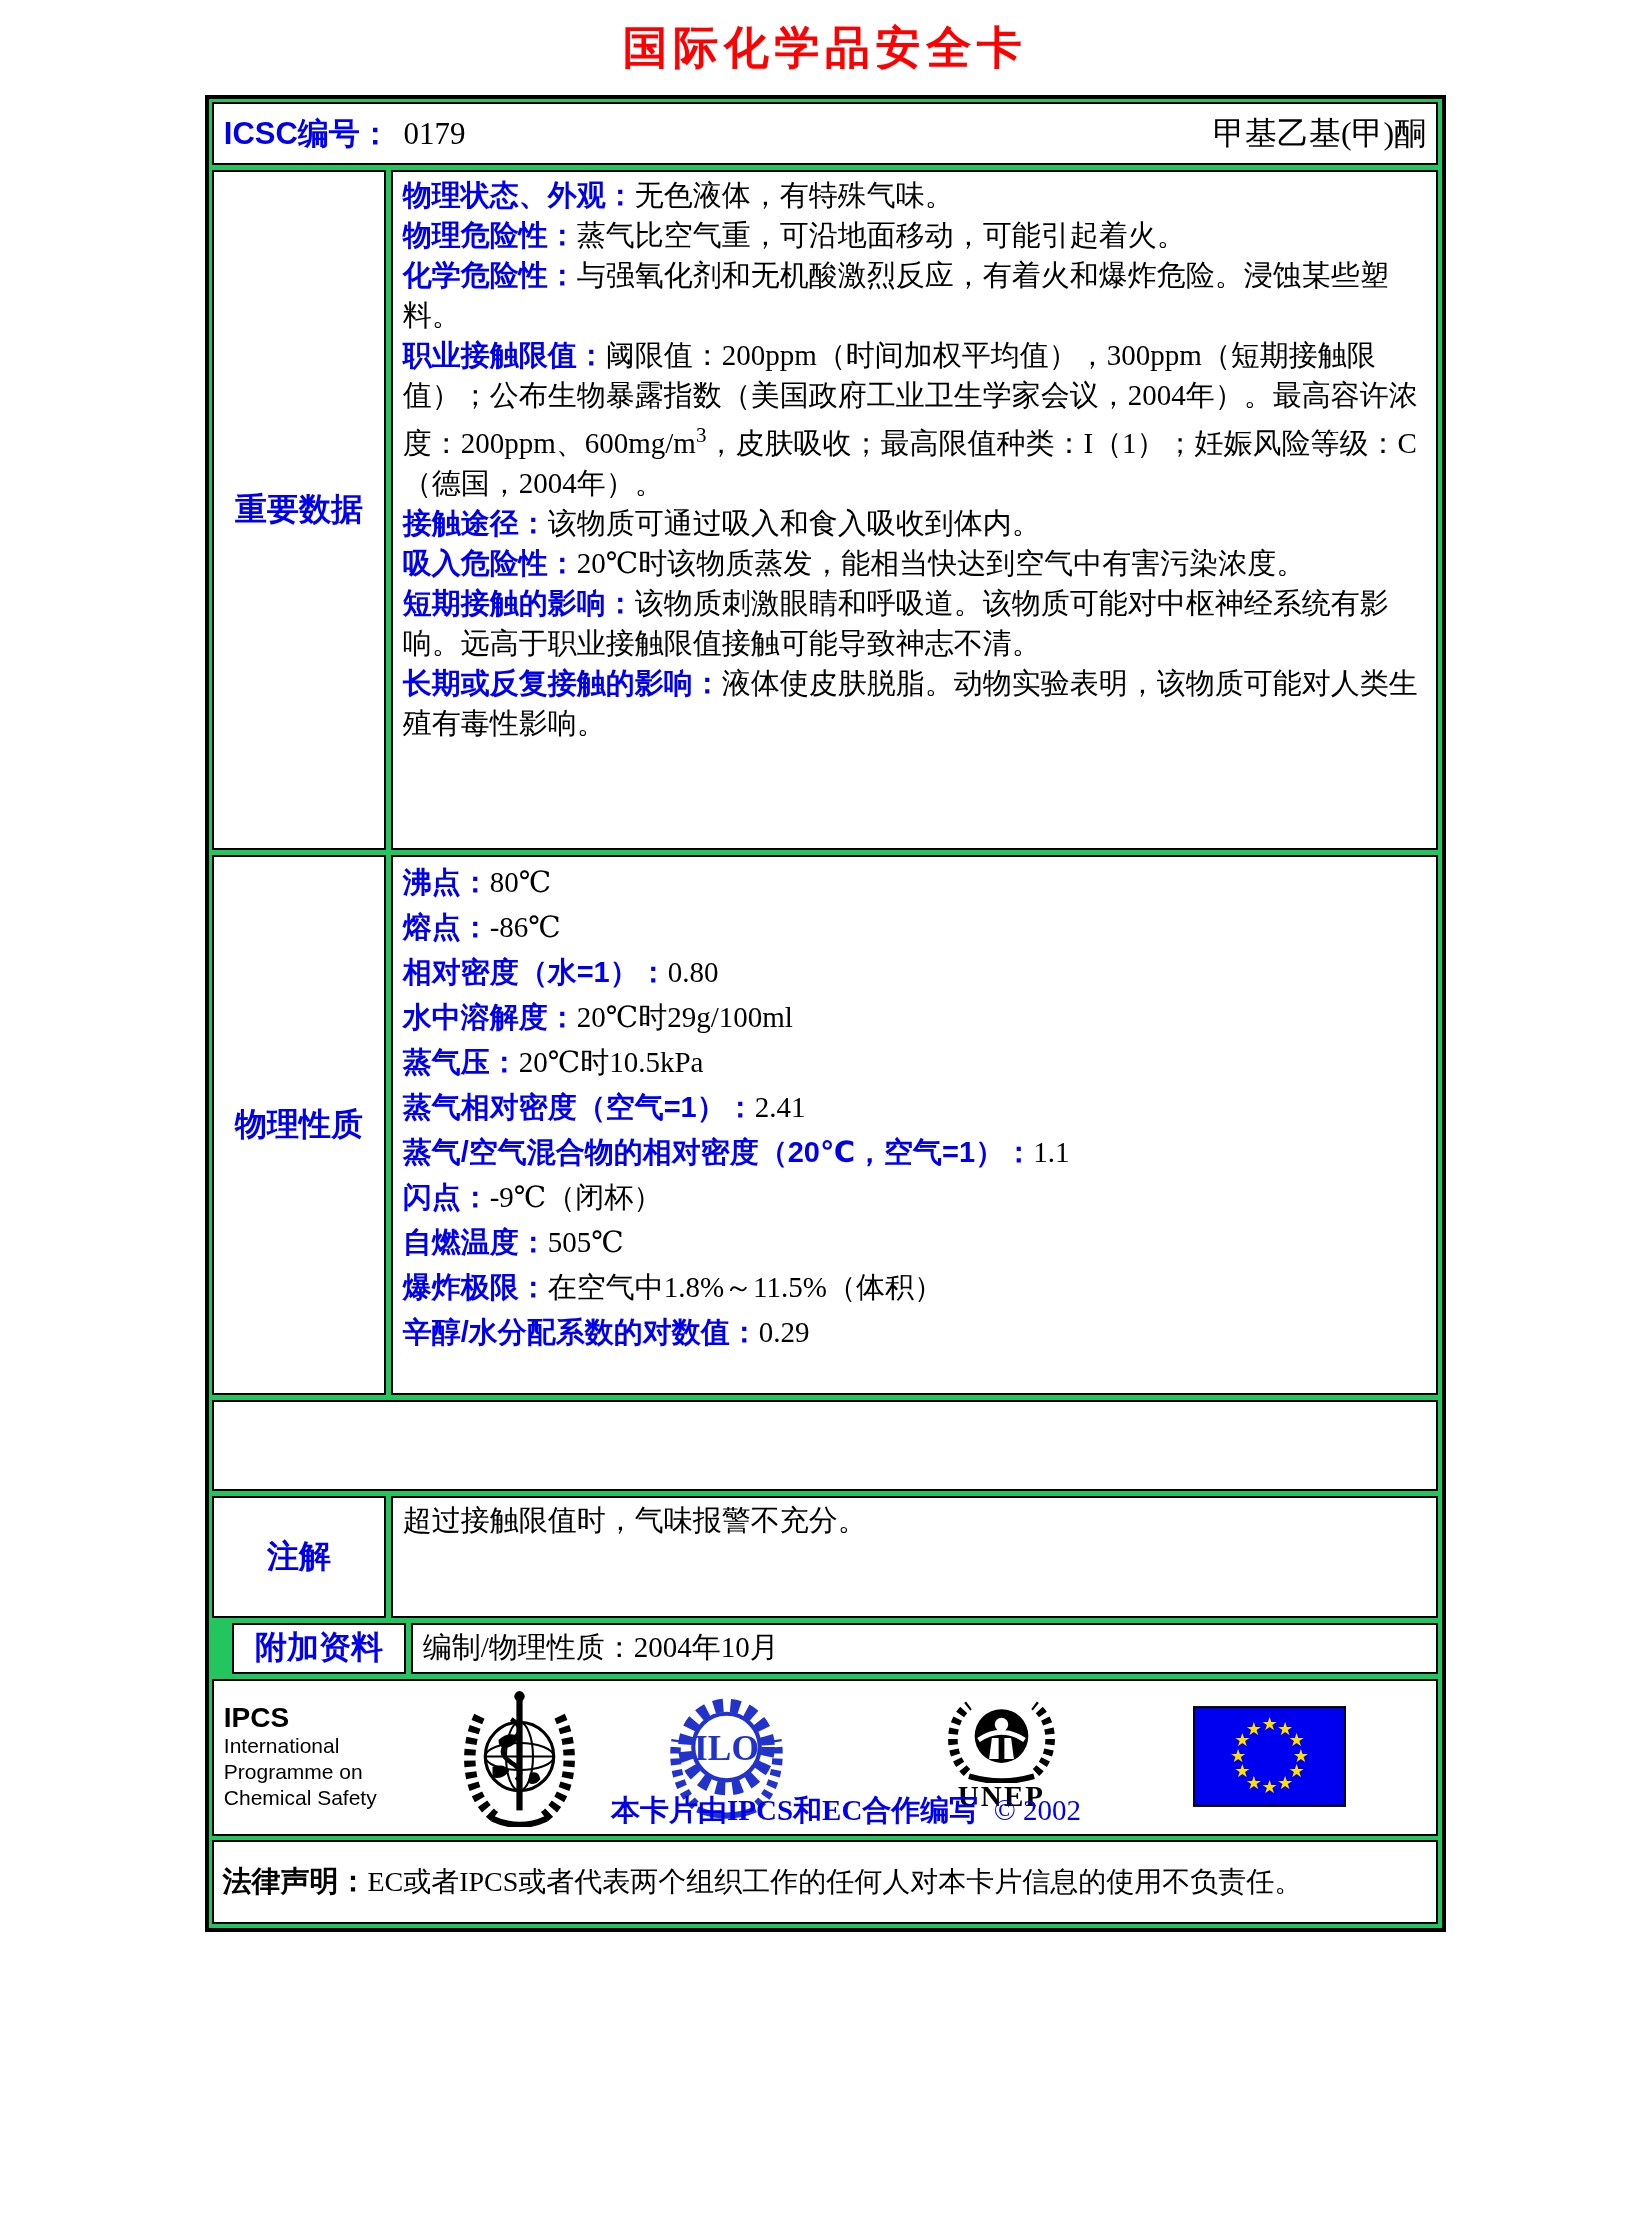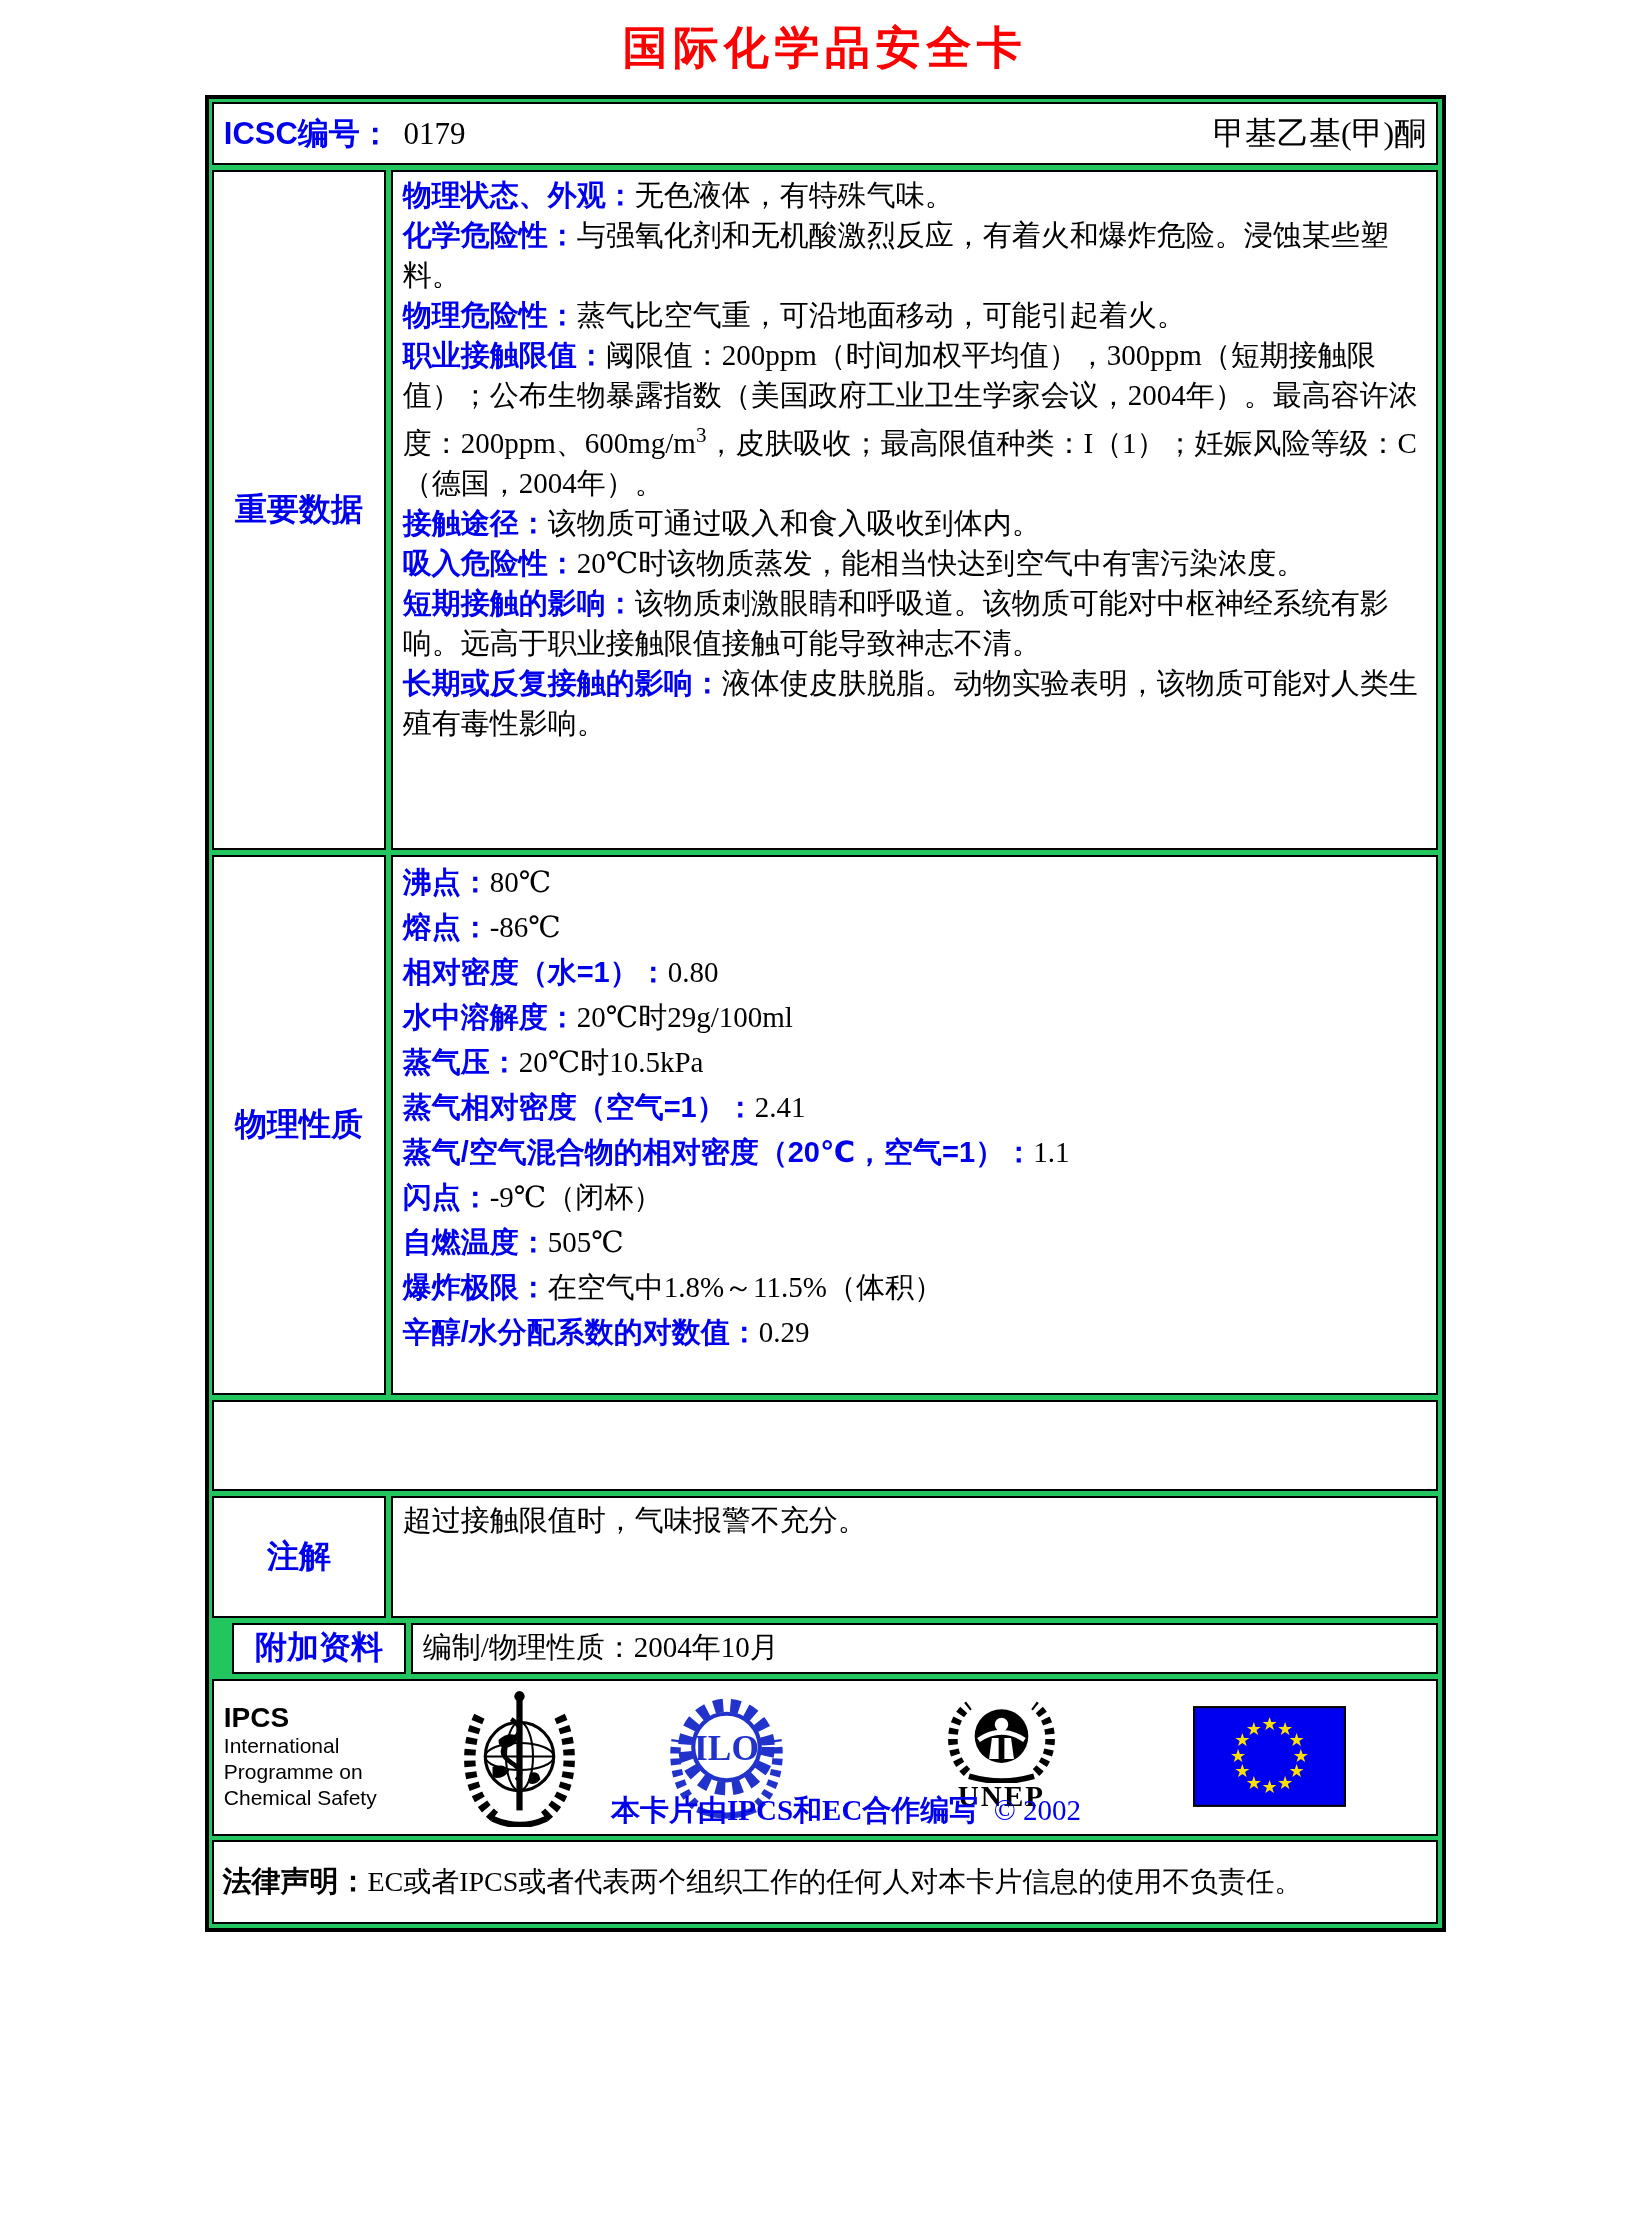--- a/index.html
+++ b/index.html
@@ -80,22 +80,22 @@
         <span class="chem-name">甲基乙基(甲)酮</span>
       </div>
     </div>
 
     <div class="row r-important">
       <div class="cell label-cell">
         <span class="section-label">重要数据</span>
       </div>
       <div class="cell content-cell">
         <p class="entry"><span class="blabel">物理状态、外观：</span><span>无色液体，有特殊气味。</span></p>
+        <p class="entry"><span class="blabel">物理危险性：</span><span>蒸气比空气重，可沿地面移动，可能引起着火。</span></p>
         <p class="entry"><span class="blabel">化学危险性：</span><span>与强氧化剂和无机酸激烈反应，有着火和爆炸危险。浸蚀某些塑料。</span></p>
-        <p class="entry"><span class="blabel">物理危险性：</span><span>蒸气比空气重，可沿地面移动，可能引起着火。</span></p>
         <p class="entry"><span class="blabel">职业接触限值：</span><span>阈限值：200ppm（时间加权平均值），300ppm（短期接触限值）；公布生物暴露指数（美国政府工业卫生学家会议，2004年）。最高容许浓度：200ppm、600mg/m</span><sup>3</sup><span>，皮肤吸收；最高限值种类：I（1）；妊娠风险等级：C（德国，2004年）。</span></p>
         <p class="entry"><span class="blabel">接触途径：</span><span>该物质可通过吸入和食入吸收到体内。</span></p>
         <p class="entry"><span class="blabel">吸入危险性：</span><span>20℃时该物质蒸发，能相当快达到空气中有害污染浓度。</span></p>
         <p class="entry"><span class="blabel">短期接触的影响：</span><span>该物质刺激眼睛和呼吸道。该物质可能对中枢神经系统有影响。远高于职业接触限值接触可能导致神志不清。</span></p>
         <p class="entry"><span class="blabel">长期或反复接触的影响：</span><span>液体使皮肤脱脂。动物实验表明，该物质可能对人类生殖有毒性影响。</span></p>
       </div>
     </div>
 
     <div class="row r-physical">
       <div class="cell label-cell">

